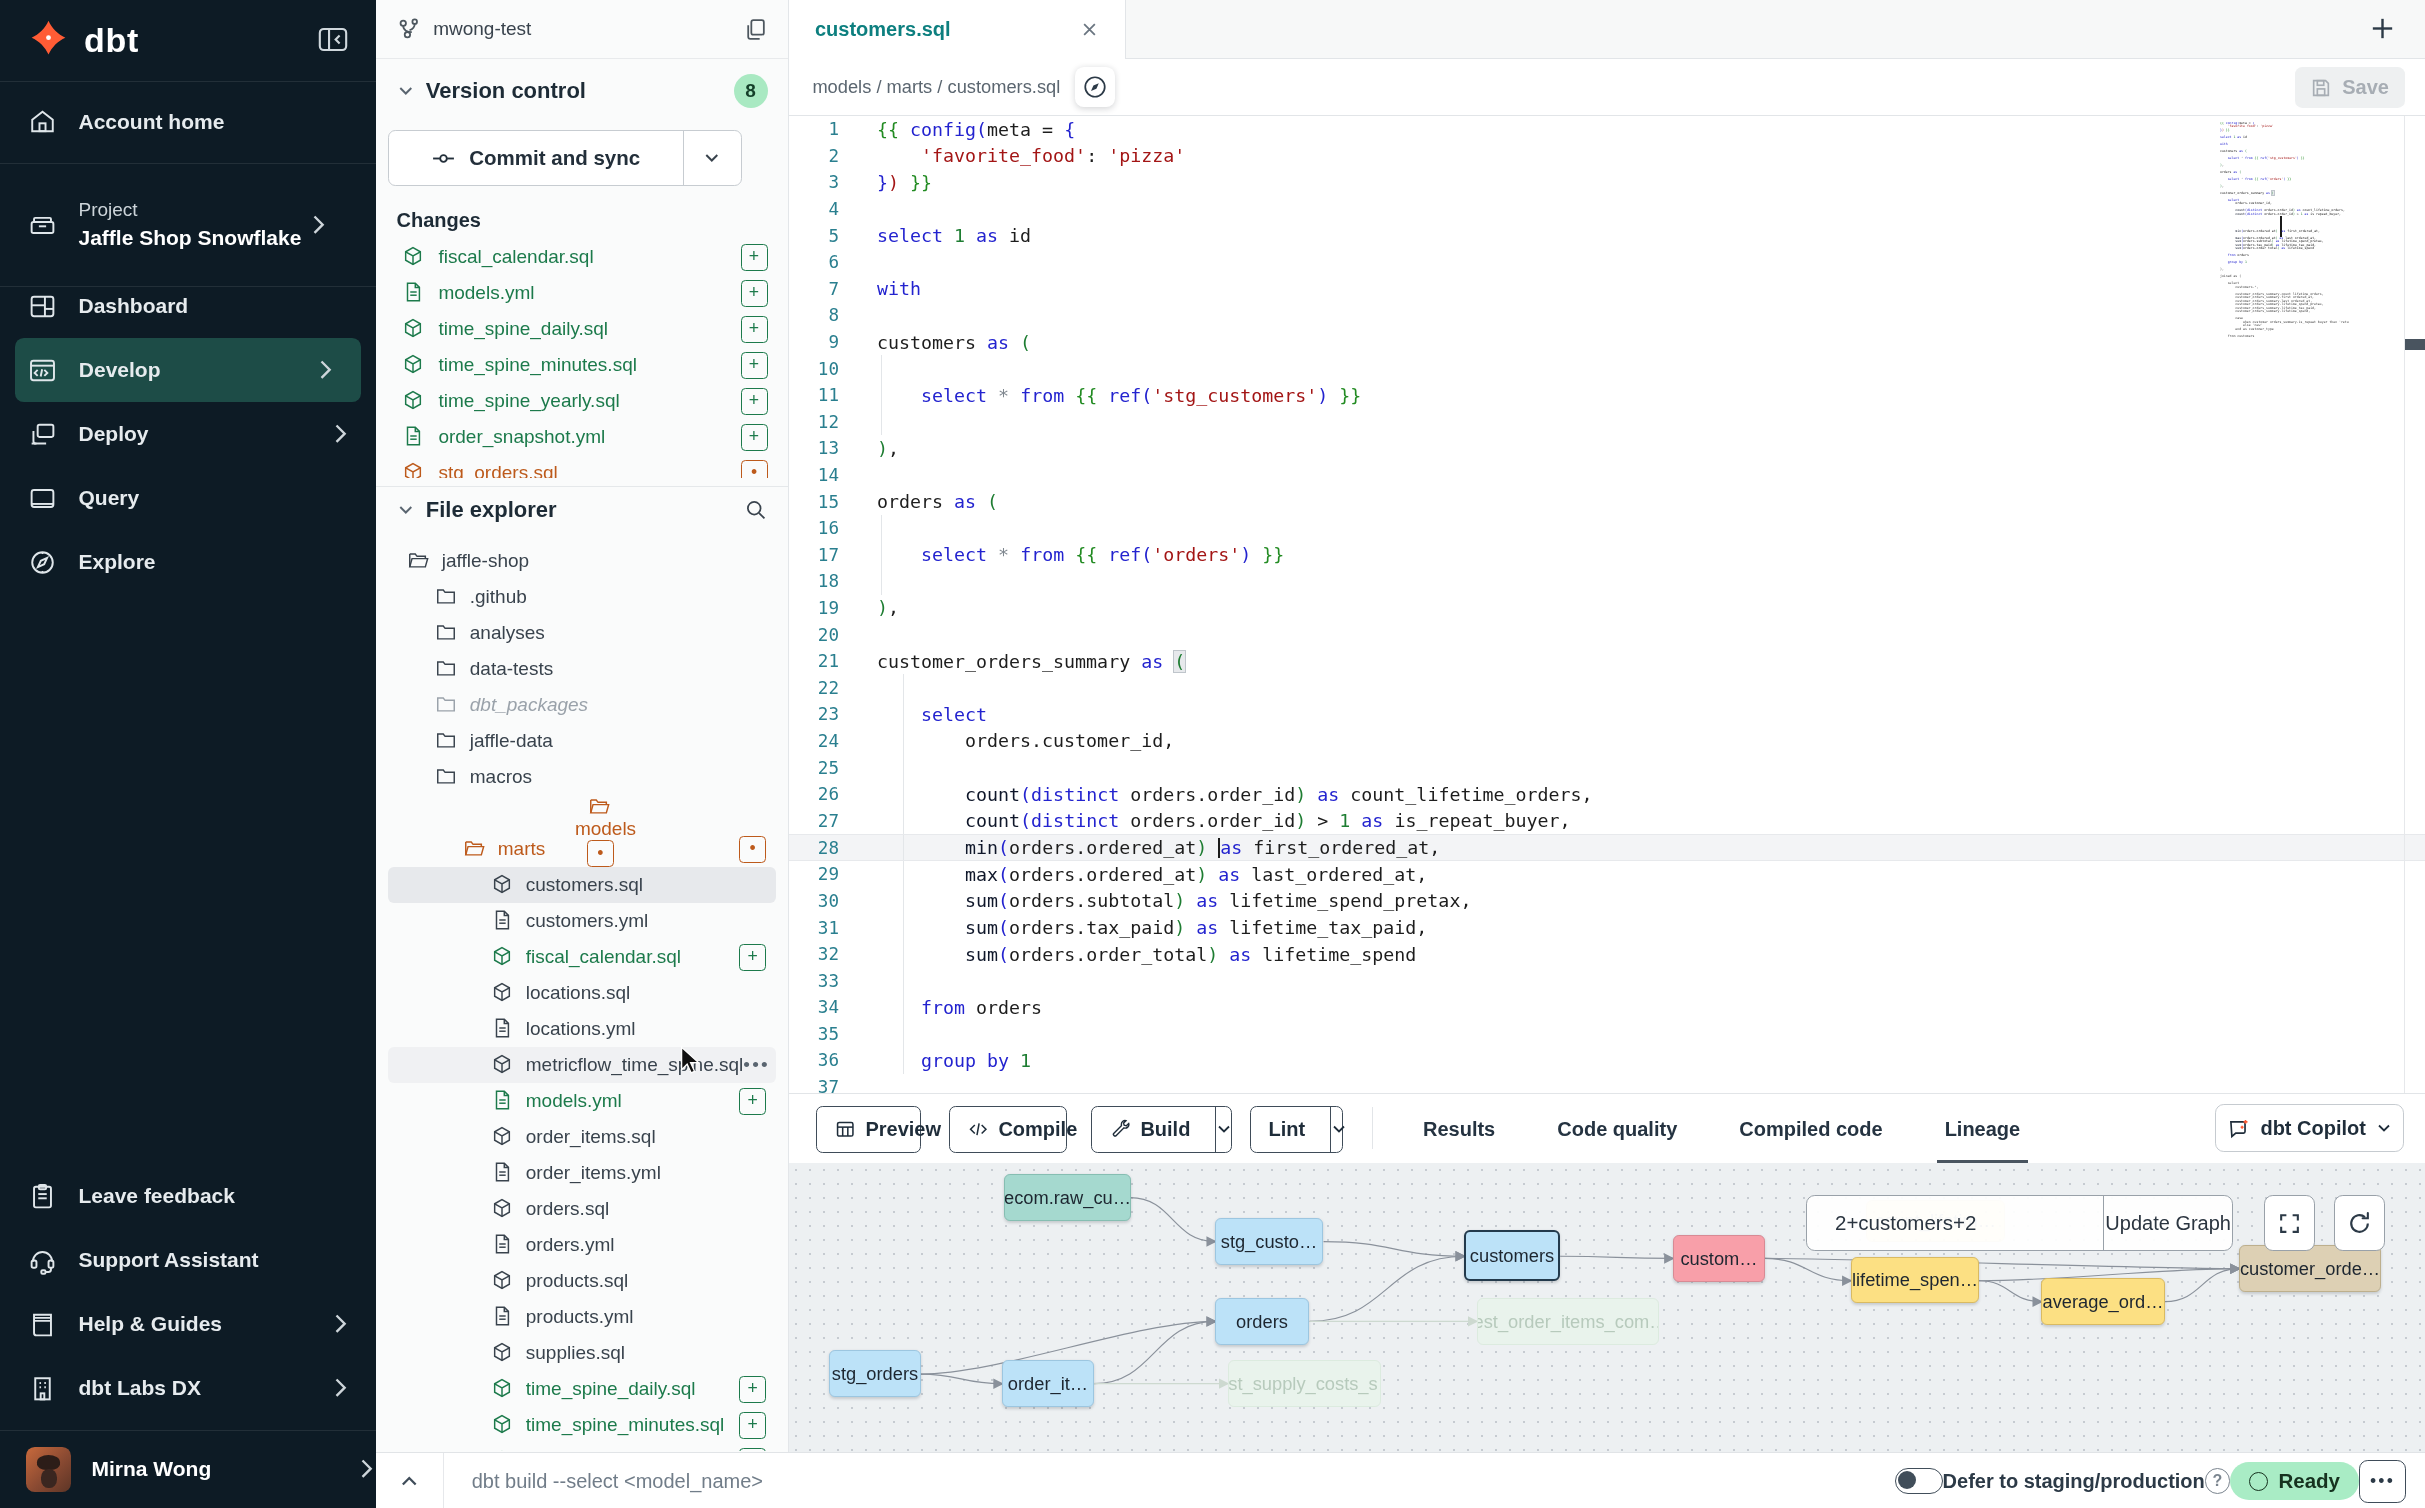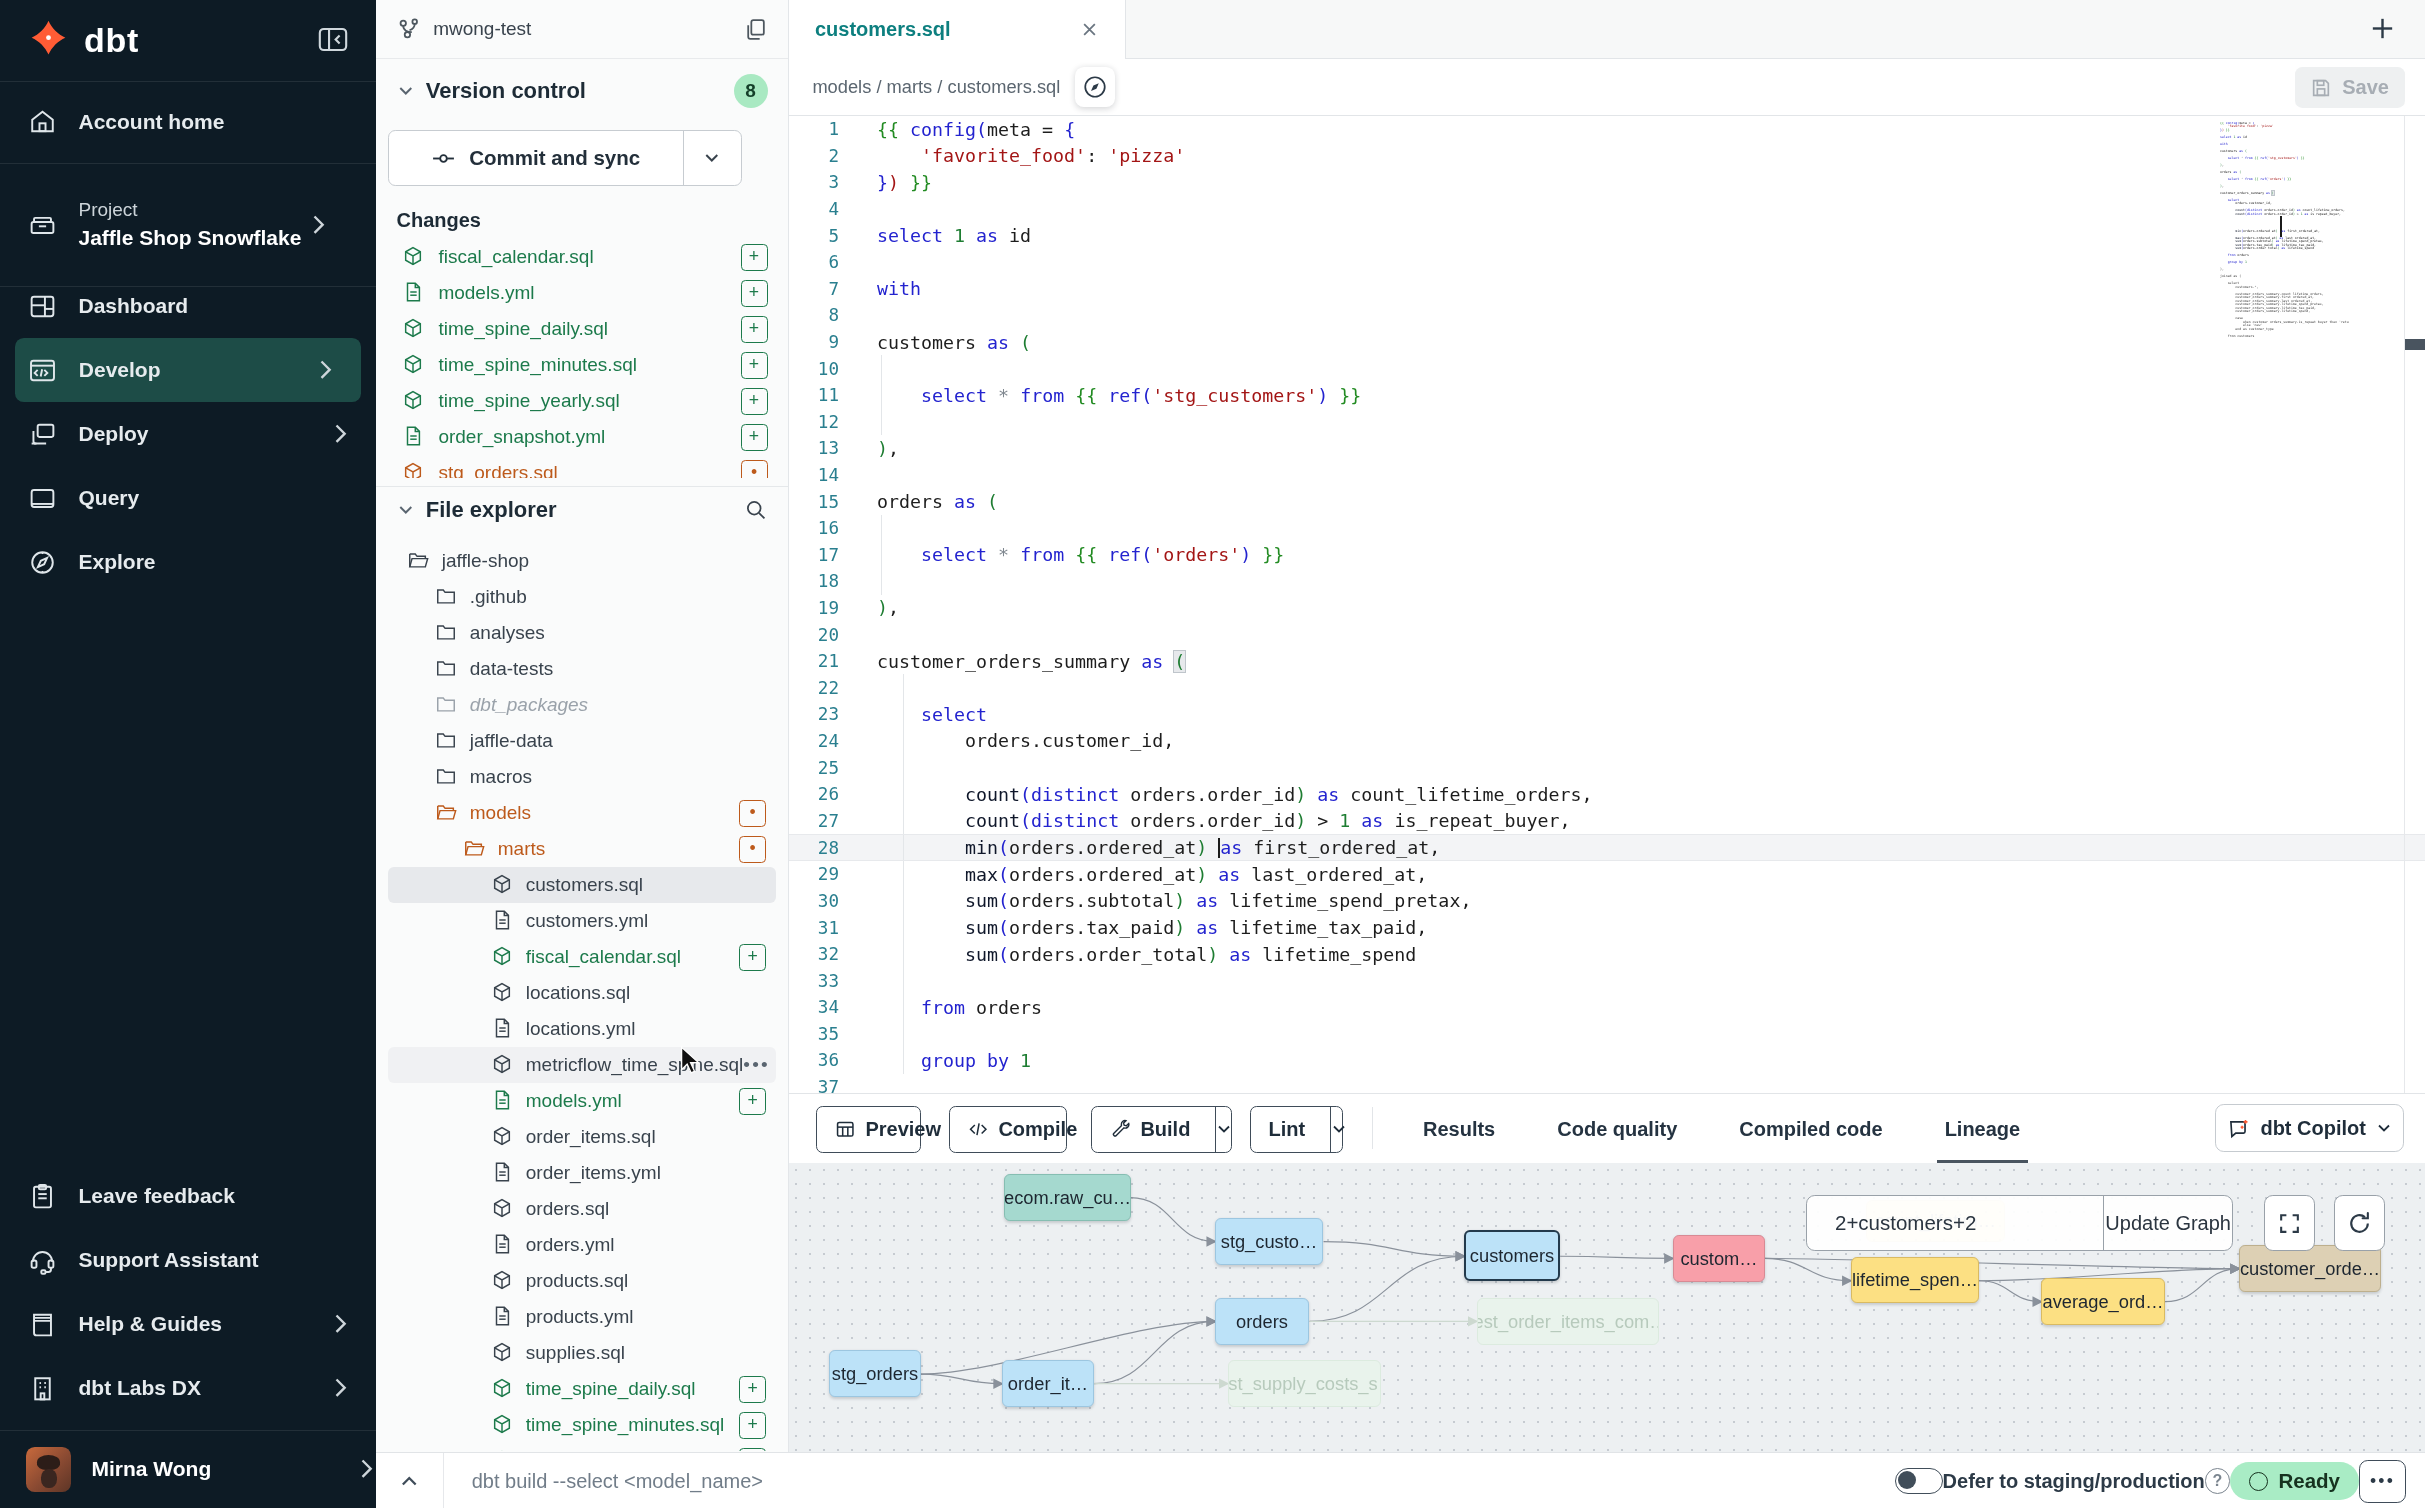--- a/index.html
+++ b/index.html
@@ -523,21 +523,21 @@
         <span class="tree-label">jaffle-data</span>
       </div>
       <div class="tree-row" style="padding-left: 47px;">
         <span class="f-icon" style="color: rgb(57, 67, 77);">
           <svg width="22" height="22" viewBox="0 0 24 24" fill="none" stroke="currentColor" stroke-width="1.6">
             <path d="M3 5.5h6l2 2.5h10v11.5H3z"></path>
           </svg>
         </span>
         <span class="tree-label">macros</span>
       </div>
-      <div class="tree-row orange" style="padding-left: 47px;">
+      <div class="tree-row orange" style="padding-left: 47px; flex-direction: column;">
         <span class="f-icon" style="color: rgb(189, 90, 27);">
           <svg width="22" height="22" viewBox="0 0 24 24" fill="none" stroke="currentColor" stroke-width="1.6">
             <path d="M3 5.5h6l2 2.5h9v2.5"></path>
             <path d="M3 19.5l2.5-9h17l-2.5 9z"></path>
             <path d="M3 5.5v14"></path>
           </svg>
         </span>
         <span class="tree-label">models</span>
         <span class="badge-sq t-badge b-orange">•</span>
       </div>

